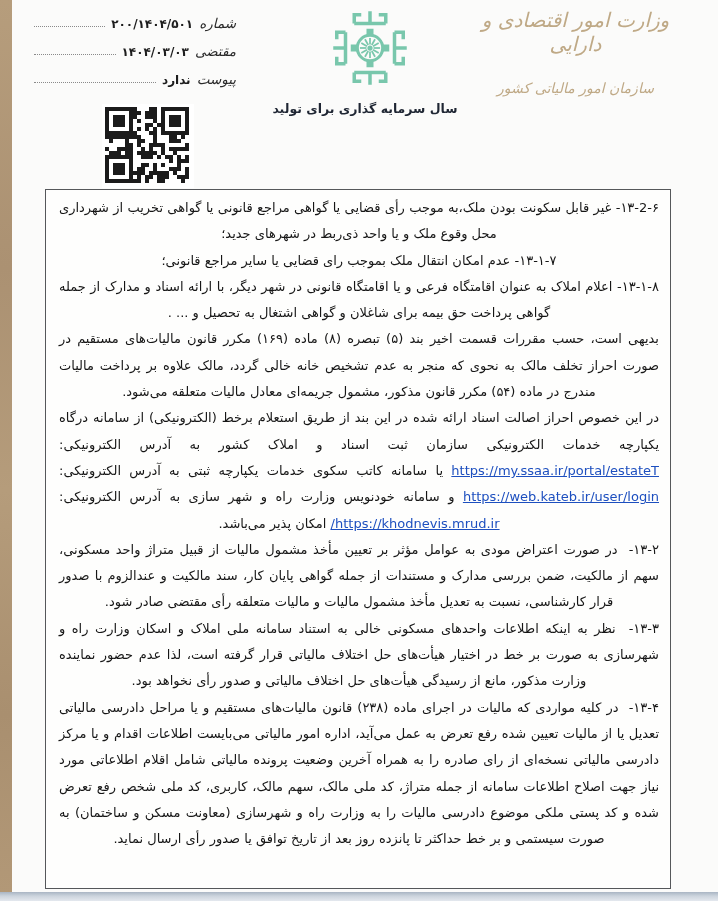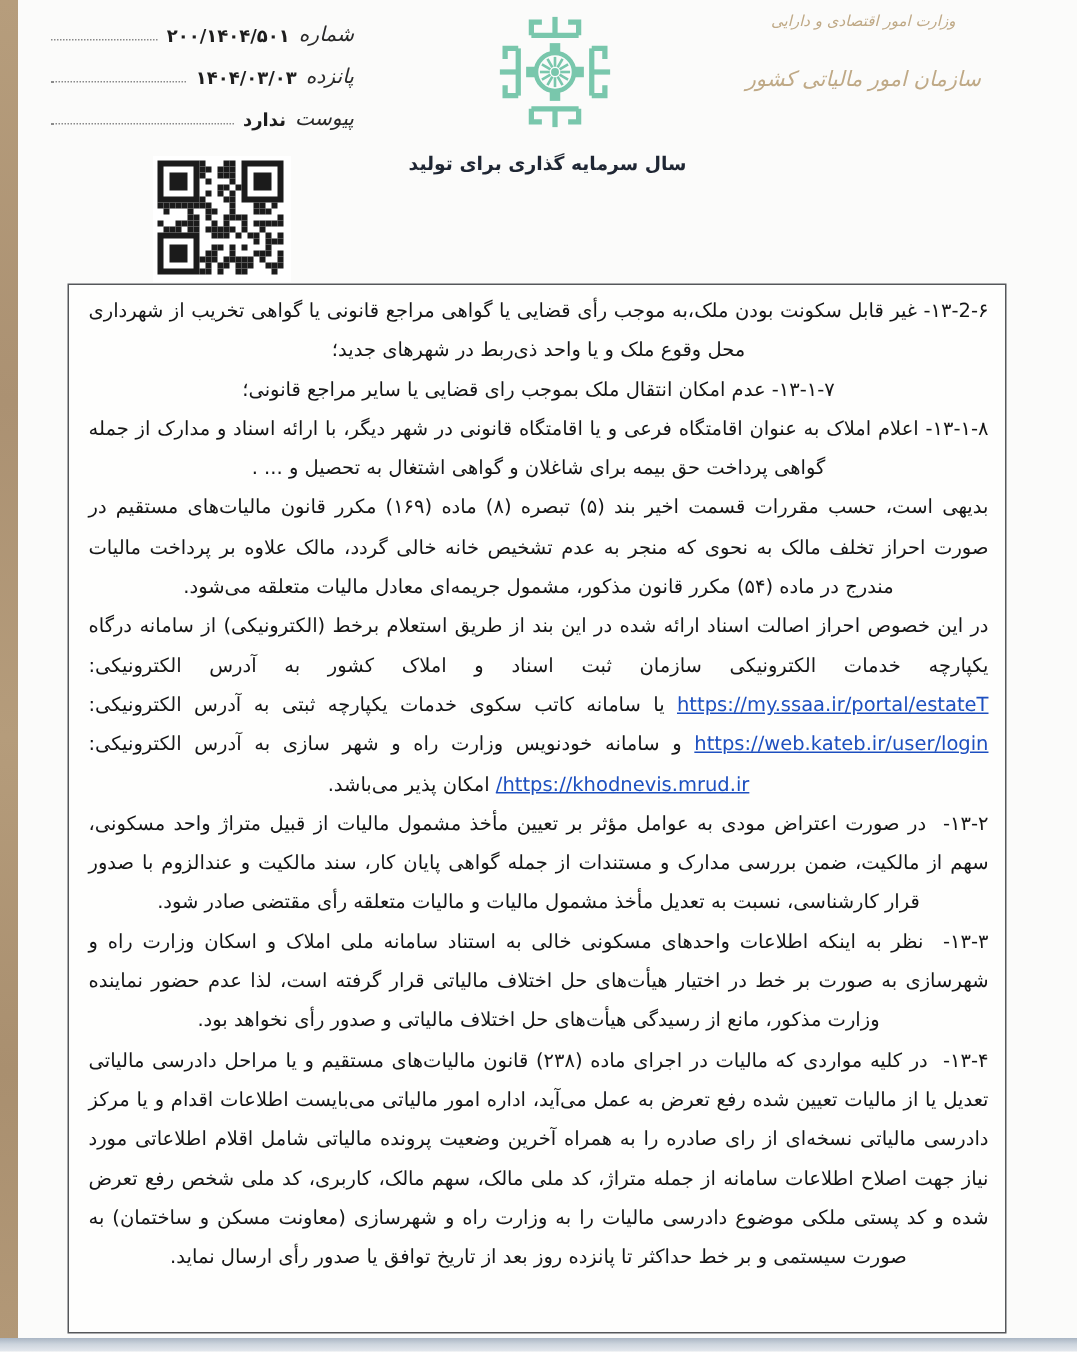--- a/index.html
+++ b/index.html
@@ -12,21 +12,21 @@
   
   .scan-strip{position:absolute;left:0;top:0;width:12px;height:892px;
     background:linear-gradient(180deg,#b69d7c 0%,#ab9172 30%,#b59c7b 55%,#a98f6f 80%,#b29877 100%);}
   .bottom-band{position:absolute;left:0;top:892px;width:718px;height:9px;
     background:linear-gradient(180deg,#a9b5c3 0%,#ccd4dd 45%,#e4e8ee 100%);}
 
   
   .letterhead{position:absolute;right:25px;top:8px;width:235px;text-align:center;
     color:#bfa986;font-family:"DejaVu Serif","Liberation Serif",serif;font-style:italic;direction:rtl;}
   .letterhead .lh{margin-bottom:10px;}
-  .lh1{font-size:10px;}
+  .lh1{font-size:20px;}
   .lh2{font-size:14px;margin-top:24px;}
   .lh3{font-size:14px;}
 
   
   .emblem{position:absolute;left:328px;top:6px;width:84px;height:84px;}
   .emblem svg{width:100%;height:100%;}
 
   
   .slogan{position:absolute;left:258px;top:101px;width:214px;text-align:center;
     font-weight:bold;font-size:12.5px;color:#1f2633;direction:rtl;}
@@ -121,21 +121,21 @@
 
   <div class="slogan">سال سرمایه گذاری برای تولید</div>
 
   <div class="meta">
     <div class="mrow">
       <span class="mlabel">شماره</span>
       <span class="mvalue">۲۰۰/۱۴۰۴/۵۰۱</span>
       <span class="leader"></span>
     </div>
     <div class="mrow">
-      <span class="mlabel">پانزده</span>
+      <span class="mlabel">مقتضی</span>
       <span class="mvalue">۱۴۰۴/۰۳/۰۳</span>
       <span class="leader"></span>
     </div>
     <div class="mrow">
       <span class="mlabel">پیوست</span>
       <span class="mvalue">ندارد</span>
       <span class="leader"></span>
     </div>
   </div>
 

